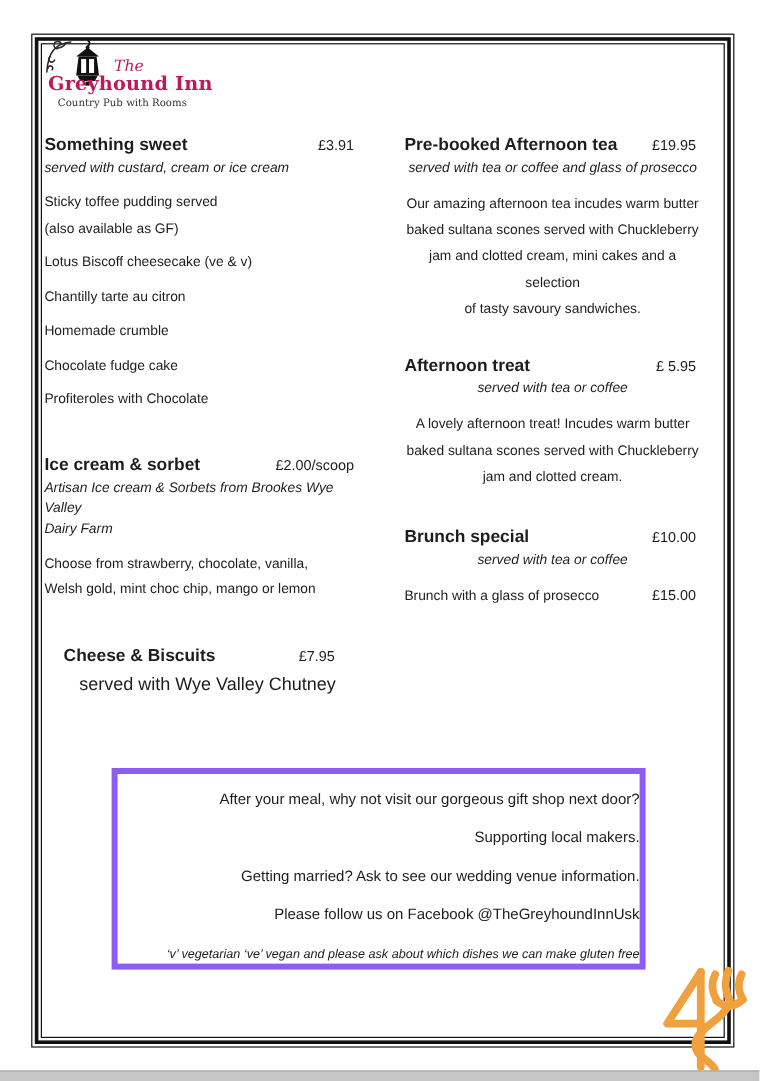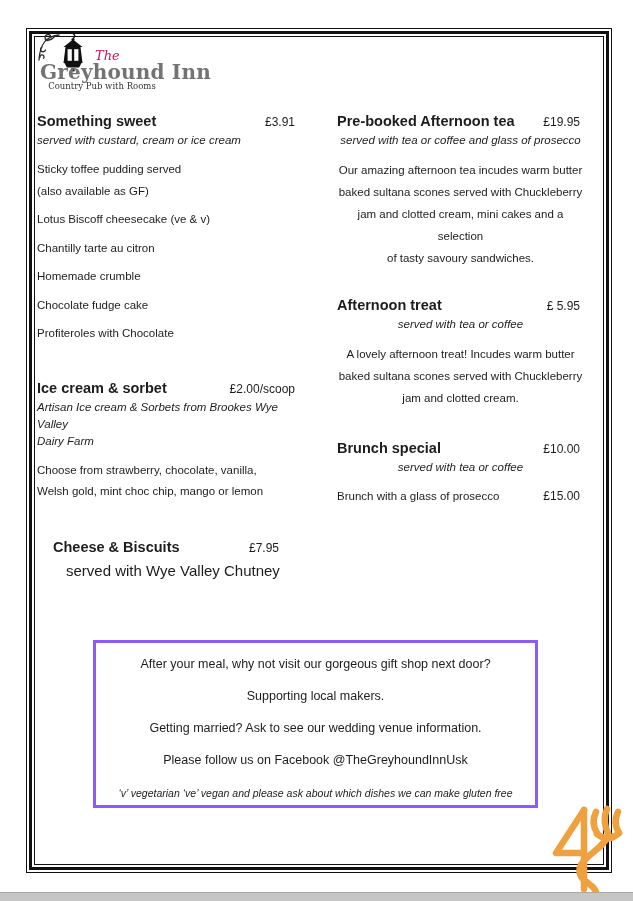--- a/index.html
+++ b/index.html
@@ -11,21 +11,21 @@
   
   .frame { position:absolute; left:26px; top:28px; width:586px; height:845px; border:1px solid #111; }
   .frame::before { content:""; position:absolute; inset:2px; border:3px solid #111; }
   .frame::after  { content:""; position:absolute; inset:7px; border:1px solid #111; }
 
   
   .logo { position:absolute; left:38px; top:33px; width:132px; height:62px; }
   .logo .flourish { position:absolute; left:0; top:1px; }
   .logo .lantern  { position:absolute; left:21px; top:0; }
   .logo .the      { position:absolute; left:57px; top:15px; font-family:"DejaVu Serif", serif; font-style:italic; font-size:13px; color:#be185d; }
-  .logo .name     { position:absolute; left:2px; top:27px; font-family:"DejaVu Serif", serif; font-weight:700; font-size:20px; letter-spacing:.2px; color:#737373; white-space:nowrap; }
+  .logo .name     { position:absolute; left:2px; top:27px; font-family:"DejaVu Serif", serif; font-weight:700; font-size:16px; letter-spacing:.2px; color:#be185d; white-space:nowrap; }
   .logo .tagline  { position:absolute; left:0; top:48px; width:128px; text-align:center; font-family:"DejaVu Serif", serif; font-size:8.5px; color:#333; white-space:nowrap; }
 
   
   .col { position:absolute; top:113px; }
   .col.left  { left:37px;  width:262px; }
   .col.right { left:337px; width:247px;text-align:center; }
 
   .sec-head { display:flex; justify-content:space-between; align-items:baseline;gap:23px; }
   .sec-head.w-left  { width:258px; }
   .sec-head.w-cheese{ width:226px;margin-left:16px; }
@@ -39,21 +39,21 @@
   .body-text { font-size:11.5px; line-height:22px; margin-top:10px; white-space:pre-line; }
 
   .gap-ice    { margin-top:35px; }
   .gap-cheese { margin-top:36px; }
   .gap-treat  { margin-top:28px; }
   .gap-brunch { margin-top:31px; }
 
   .extra-row { display:flex; justify-content:space-between; align-items:baseline; width:243px; margin-top:13px; font-size:11.5px; }
 
   
-  .footer-box { position:absolute; left:93px; top:640px; width:445px; height:168px; border:3px solid #8b5cf6; text-align:center; padding-top:13px; }
+  .footer-box { position:absolute; left:93px; top:640px; width:445px; height:168px; border:5px solid #8b5cf6; text-align:right; padding-top:13px; }
   .footer-box p { font-size:12.5px; line-height:16px; margin:0 0 16px; }
   .footer-box .veg-note { font-size:10.5px; font-style:italic; margin-top:19px; color:#222; }
 
   
   .cutlery { position:absolute; left:543px; top:805px; z-index:5; }
 
   
   .page-edge { position:absolute; left:0; top:892px; width:633px; height:9px; background:#c6c6c6; border-top:1px solid #a9a9a9; z-index:6; }
 </style>
 </head>

